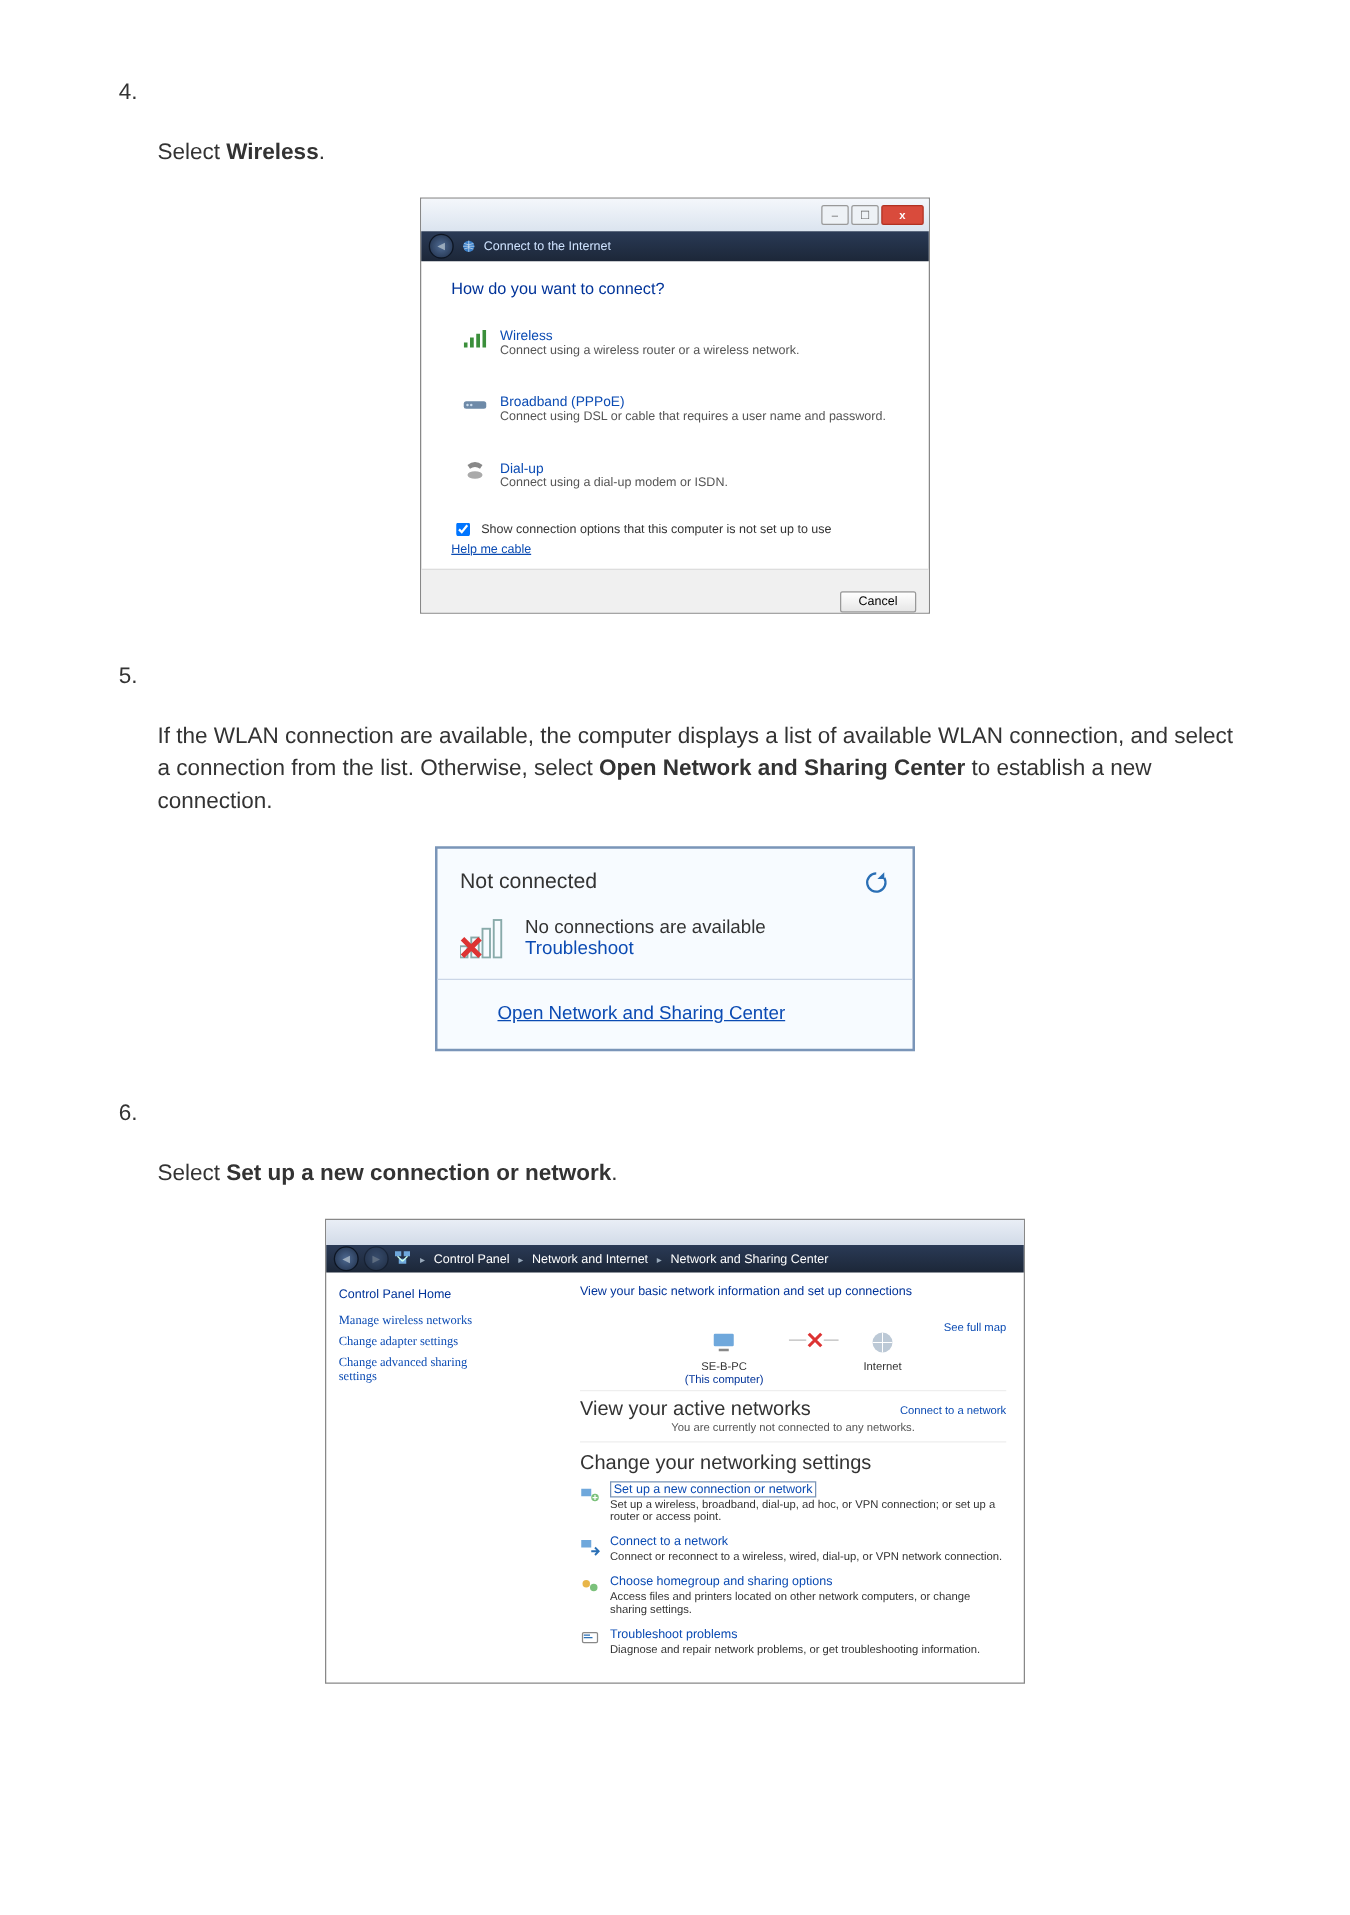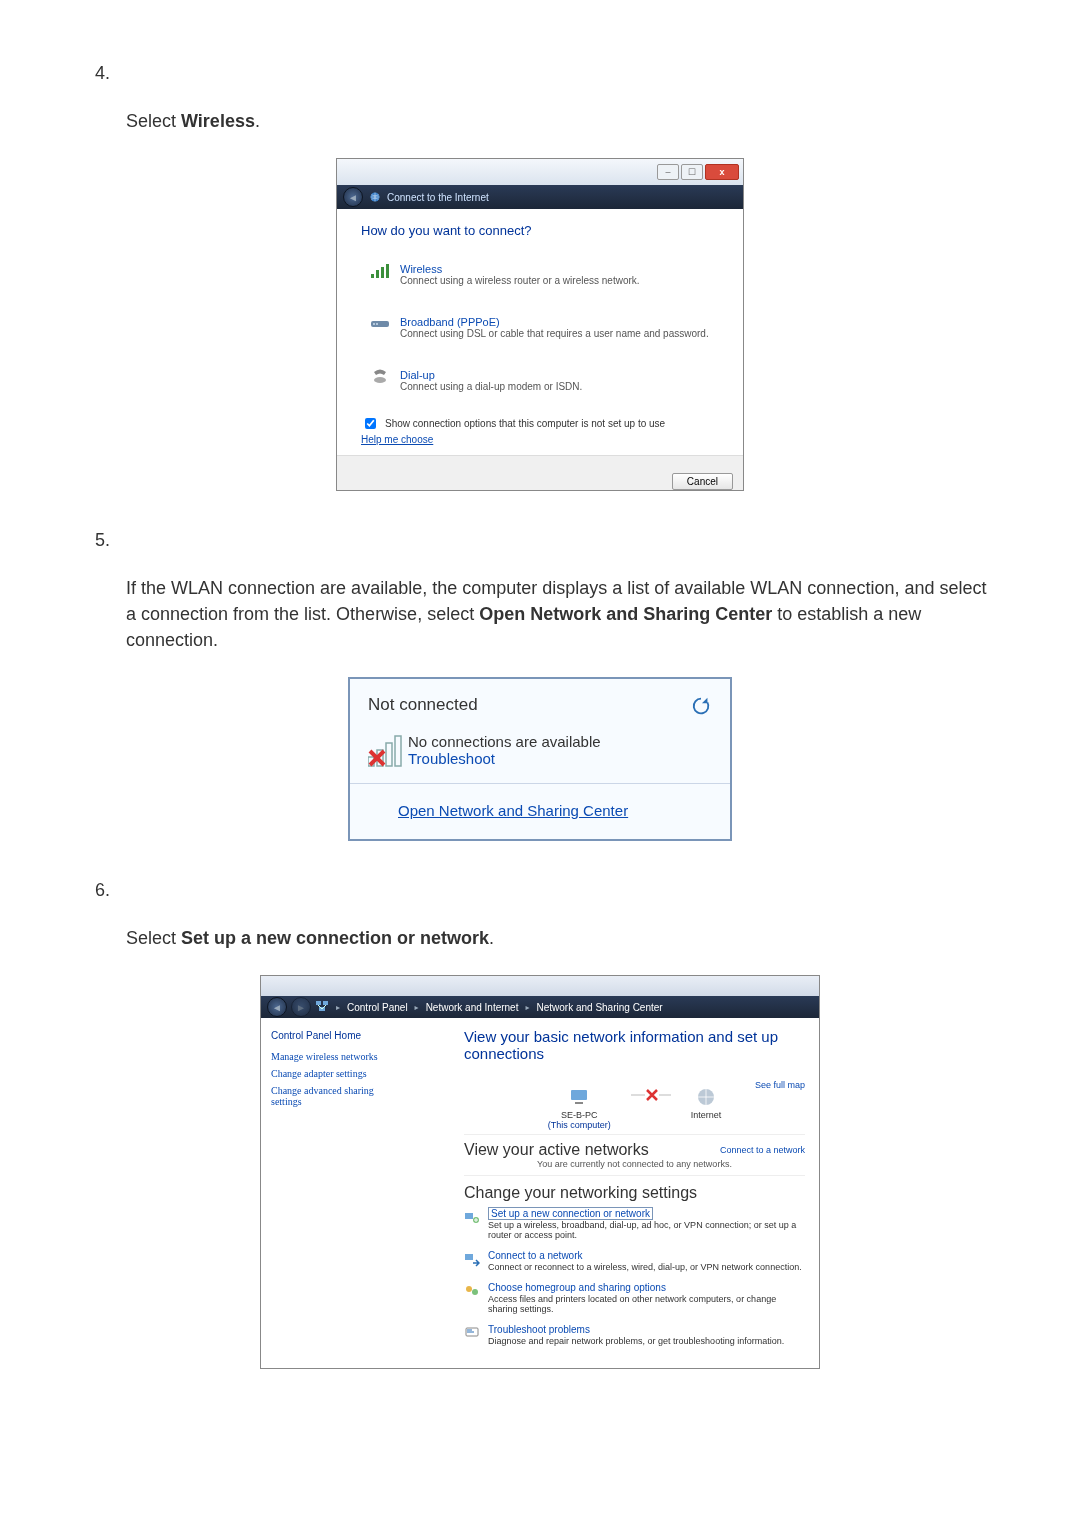--- a/index.html
+++ b/index.html
@@ -81,21 +81,21 @@
   
   .flyout {
     width: 380px;
     border: 2px solid #7a95b8;
     background: #f7fbff;
     font-family: "Segoe UI", Arial, sans-serif;
   }
   .flyout-top { padding: 16px 18px 12px; display:flex; justify-content:space-between; align-items:flex-start;}
   .fly-title { font-size: 17px; color:#333; }
   .fly-refresh { width:22px; height:22px; display:inline-block; }
-  .fly-row { display:flex; gap:0; padding: 4px 18px 16px; align-items:flex-start;}
+  .fly-row { display:flex; gap:12px; padding: 4px 18px 16px; align-items:flex-start;}
   .fly-signal { width:40px; height:34px; position:relative; }
   .fly-ncaa { font-size:15px; color:#333; }
   .fly-trouble { color:#0b4bb3; font-size:15px; }
   .fly-divider { border-top:1px solid #cbd6e7; }
   .fly-link { color:#0b4bb3; text-decoration: underline; font-size:15px; display:block; padding:18px 18px 20px 48px;}
 
   
   .nsc {
     width: 558px;
     border:1px solid #888;
@@ -109,21 +109,21 @@
     background: linear-gradient(#2a3a56, #1c2738);
     display:flex; align-items:center; padding:0 6px; gap:4px; color:#cfe3ff;
   }
   .nsc-crumb { color:#fff; font-size:10px; }
   .nsc-arrow { color:#9ab; font-size:8px; padding:0 3px;}
   .nsc-body { display:flex;gap:39px; }
   .nsc-sidebar { width: 130px; padding: 12px 10px; }
   .nsc-sidebar .cph { color:#003399; font-size:10px; margin-bottom:10px;}
   .nsc-sidebar .slink { color:#0b4bb3; font-size:10px; margin-bottom:6px; display:block;font-family:Liberation Serif, serif;}
   .nsc-main { flex:1; padding: 10px 14px 12px; }
-  .nsc-h { color:#003399; font-size:15px; margin-bottom:8px;}
+  .nsc-h { color:#003399; font-size:10px; margin-bottom:8px;}
   .net-map { display:flex; align-items:flex-start; justify-content:center; gap:20px; position:relative; margin:24px 0 4px;}
   .net-node { text-align:center; }
   .net-icon { width:22px; height:22px; display:inline-block; }
   .net-label { font-size:9px; color:#333; }
   .net-label2 { font-size:9px; color:#003399; }
   .see-full { position:absolute; right:0; top:-6px; color:#0b4bb3; font-size:9px;}
   .active-row { display:flex; justify-content:space-between; align-items:center; margin-top:6px;}
   .active-label { font-size:16px; color:#333;}
   .active-link { color:#0b4bb3; font-size:9px;}
   .active-sub { text-align:center; color:#555; font-size:9px; padding-bottom:6px; border-bottom:1px solid #eee; margin-bottom:8px;}
@@ -209,21 +209,21 @@
           <div>
             <div class="opt-title">Dial-up</div>
             <div class="opt-sub">Connect using a dial-up modem or ISDN.</div>
           </div>
         </div>
 
         <div class="chk-row">
           <input type="checkbox" checked="" style="width: 11px; height: 11px;">
           <span>Show connection options that this computer is not set up to use</span>
         </div>
-        <a class="help-link">Help me choose</a>
+        <a class="help-link">Help me cable</a>
       </div>
       <div class="win-footer">
         <button class="win-btn">Cancel</button>
       </div>
     </div>
   </li>
 
   <li class="step">
     <span class="num">5.</span>
     <span class="text">

